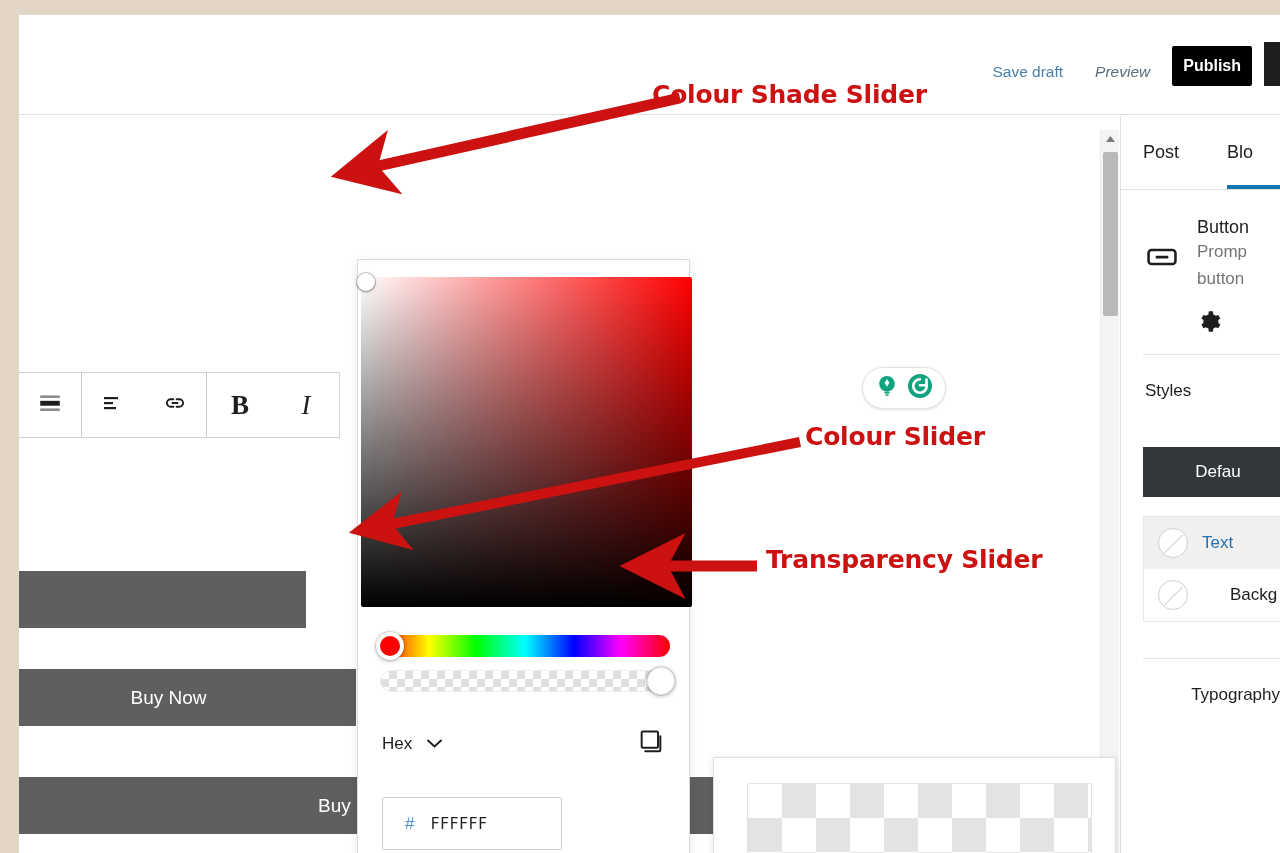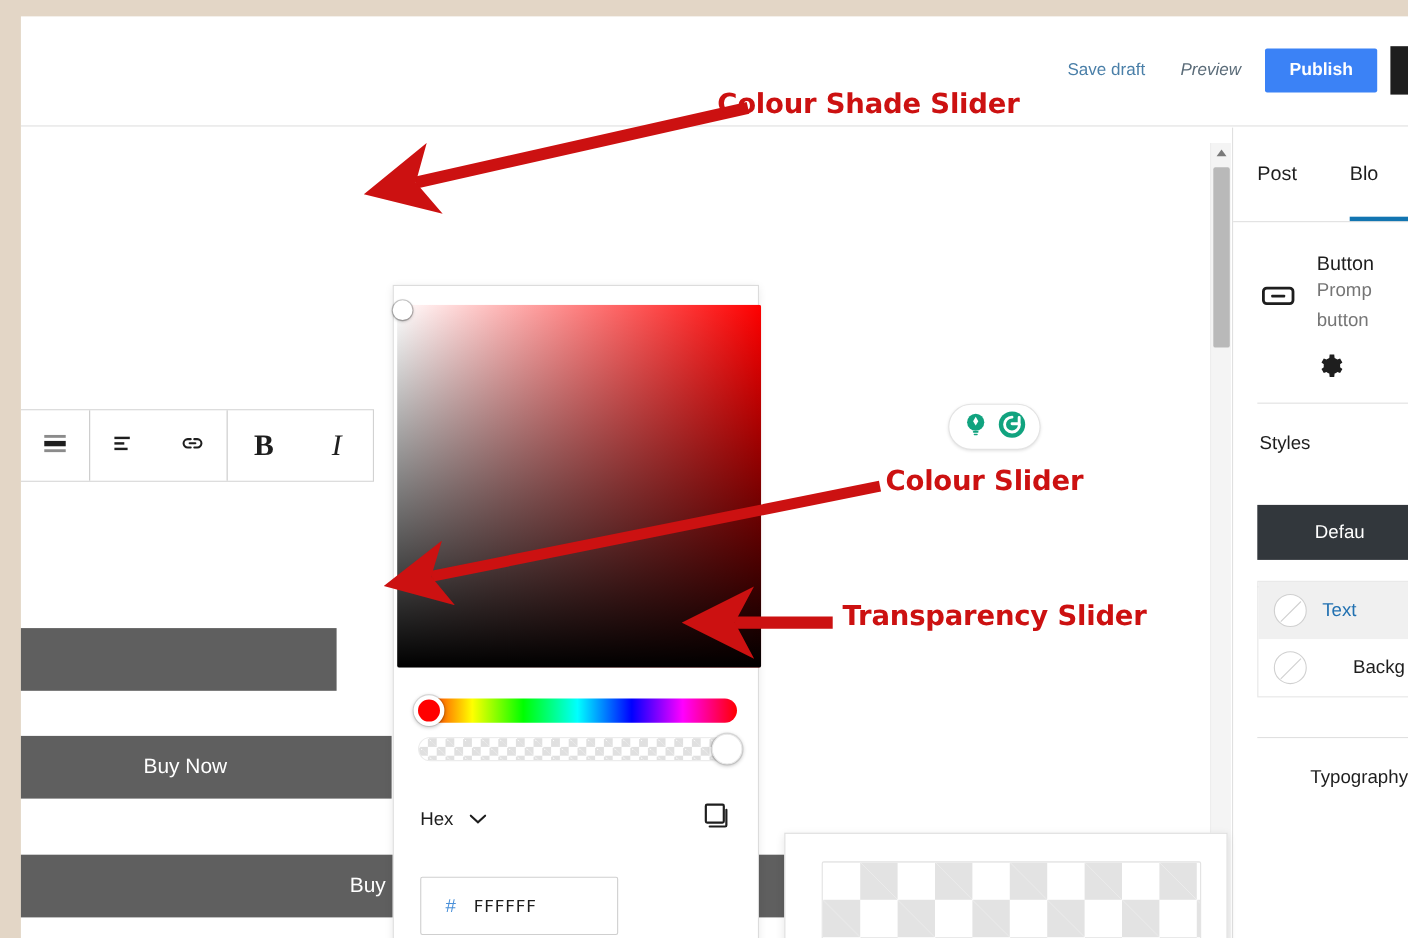--- a/index.html
+++ b/index.html
@@ -18,30 +18,30 @@
     overflow:hidden;
   }
 
   
   .topbar {
     position:absolute; left:0; top:0; width:1261px; height:100px;
     background:#ffffff; border-bottom:1px solid #e0e0e0;
   }
   .topbar-actions {
     position:absolute; right:0px; top:27px;
-    display:flex; align-items:center; gap:0px;
+    display:flex; align-items:flex-end; gap:0px;
   }
   .tb-link {
     font-size:15.5px; color:#4a7fa8; padding:0 16px; line-height:28px;
     white-space:nowrap; cursor:pointer;
   }
   .tb-link.preview { color:#5a6b78;font-style:italic; }
   .publish-btn {
-    background:#3b82f6; color:#fff; font-size:16px; font-weight:600;
-    padding:11px 22px; border-radius:2px; margin-left:6px; white-space:nowrap;
+    background:#000000; color:#fff; font-size:16px; font-weight:600;
+    padding:11px 11px; border-radius:2px; margin-left:6px; white-space:nowrap;
     cursor:pointer;
   }
   .more-btn {
     width:16px; height:44px; background:#1e1e1e; margin-left:12px;
   }
 
   
   .content-area {
     position:absolute; left:0; top:101px; width:1261px; height:737px;
     background:#ffffff;
@@ -96,21 +96,21 @@
     position:absolute; left:2px; top:22px; width:15px; height:164px;
     background:#b9b9b9; border-radius:2px;
   }
 
   
   .sidebar {
     position:absolute; left:1101px; top:0px; width:160px; height:737px;
     background:#ffffff; border-left:1px solid #e0e0e0;
   }
   .sb-tabs {
-    display:flex; height:86px; border-bottom:1px solid #e0e0e0; padding-left:22px;
+    display:flex; height:74px; border-bottom:1px solid #e0e0e0; padding-left:22px;
   }
   .sb-tab {
     display:flex; align-items:center; font-size:18px; color:#1e1e1e;
     padding:0 18px 0 0; margin-right:30px; position:relative; cursor:pointer;
   }
   .sb-tab.active::after {
     content:""; position:absolute; left:0; right:-10px; bottom:0px;
     height:4px; background:#1275b1;
   }
   .sb-blockinfo {

